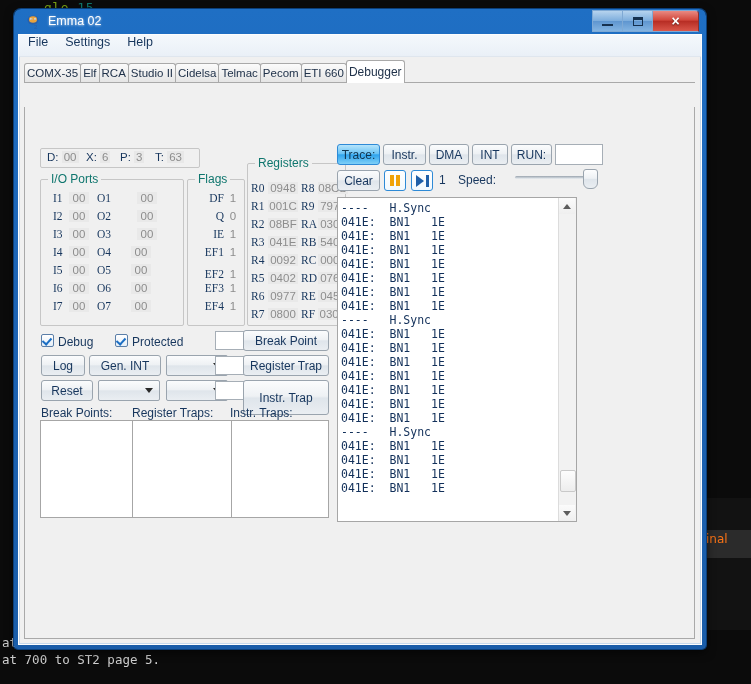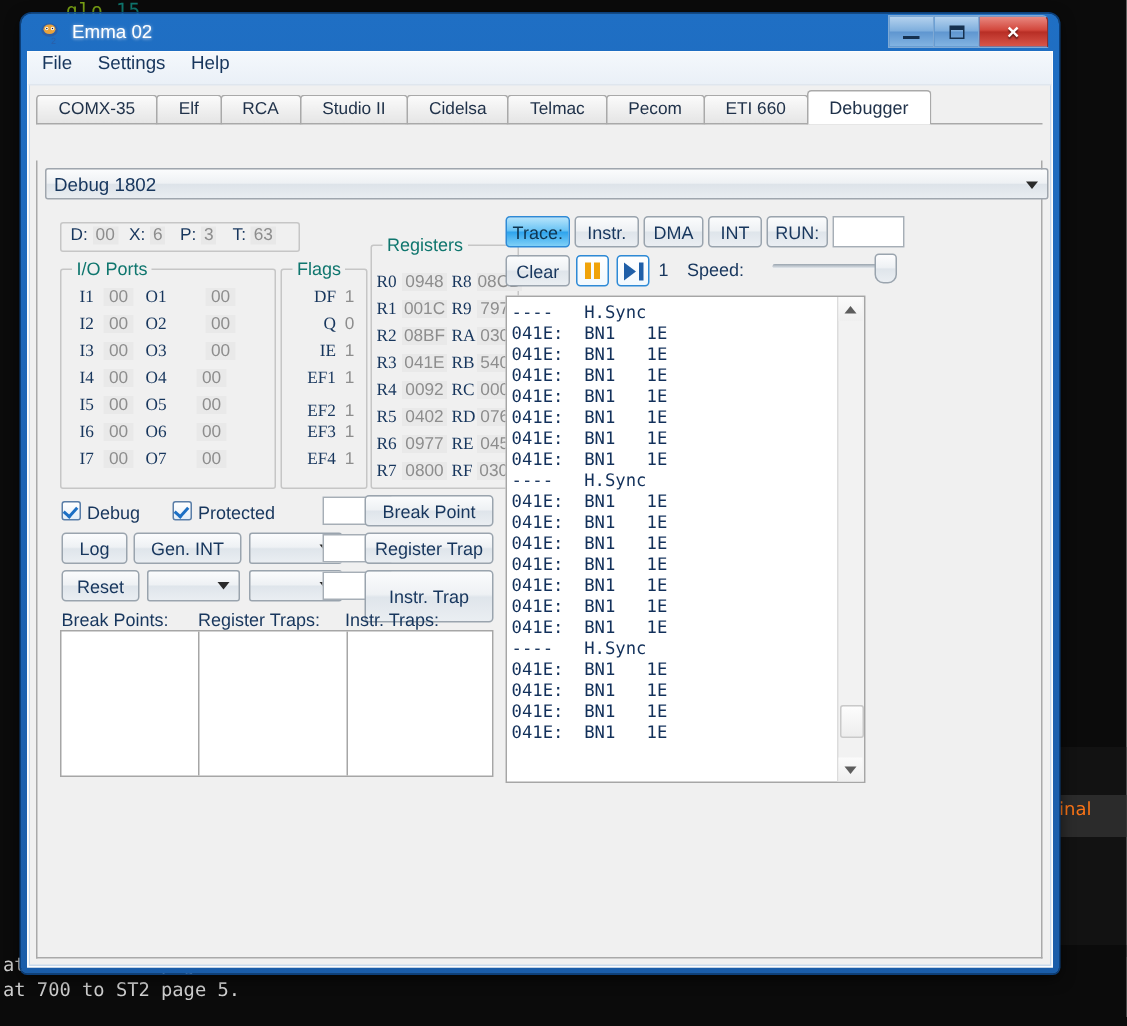--- a/index.html
+++ b/index.html
@@ -52,21 +52,21 @@
     box-shadow:inset 0 0 0 1px #c7d9ec;position:relative;}
 
   
   .menubar{height:21px;background:linear-gradient(180deg,#f4f8fc 0%,#eaf0f7 100%);
     border-bottom:1px solid #dfe6ee;display:flex;padding-left:9px;gap:17px;}
   .menuitem{font-size:12.5px;color:#17365d;cursor:default;}
 
   
   .tabstrip{height:22px;position:relative;margin:4px 0 0 5px;}
   .tabrow{display:flex;align-items:flex-end;height:22px;}
-  .tab{height:19px;line-height:19px;padding:0 14px;font-size:11.5px;color:#20324a;
+  .tab{height:19px;line-height:19px;padding:0 2px;font-size:11.5px;color:#20324a;
     background:linear-gradient(180deg,#fbfbfb 0%,#eeeeee 55%,#e4e4e4 100%);
     border:1px solid #a9a9a9;border-bottom:none;border-radius:3px 3px 0 0;margin-right:-1px;white-space:nowrap;}
   .tab.active{height:22px;line-height:22px;background:#ffffff;border-color:#a9a9a9;position:relative;z-index:3;font-size:12px;}
   .tabs-underline{position:absolute;left:0;right:6px;bottom:0;height:1px;background:#a9a9a9;z-index:1;}
 
   .tabpage{position:absolute;left:5px;top:72px;right:6px;bottom:5px;background:#f0f0f0;
     border:1px solid #a9a9a9;border-top:none;box-sizing:border-box;}
 
   
   .combo{position:absolute;left:5px;top:5px;width:669px;height:21px;box-sizing:border-box;
@@ -222,24 +222,20 @@
         <div class="tab">Cidelsa</div>
         <div class="tab">Telmac</div>
         <div class="tab">Pecom</div>
         <div class="tab">ETI 660</div>
         <div class="tab active">Debugger</div>
       </div>
     </div>
 
     <div class="tabpage">
 
-      <div class="combo">
-        <span class="val">Debug 1802</span>
-        <span class="arrow"></span>
-      </div>
 
       <div id="cpu-strip">
         <span class="cell" style="left:6px"><span class="k">D:</span>
           <span class="v">00</span></span>
         <span class="cell" style="left:45px"><span class="k">X:</span>
           <span class="v">6</span></span>
         <span class="cell" style="left:79px"><span class="k">P:</span>
           <span class="v">3</span></span>
         <span class="cell" style="left:114px"><span class="k">T:</span>
           <span class="v">63</span></span>

